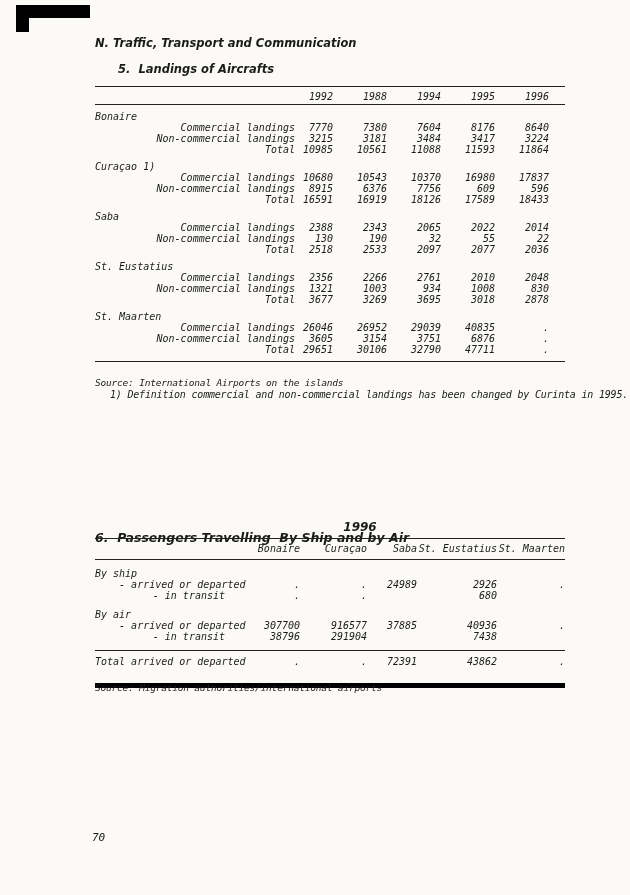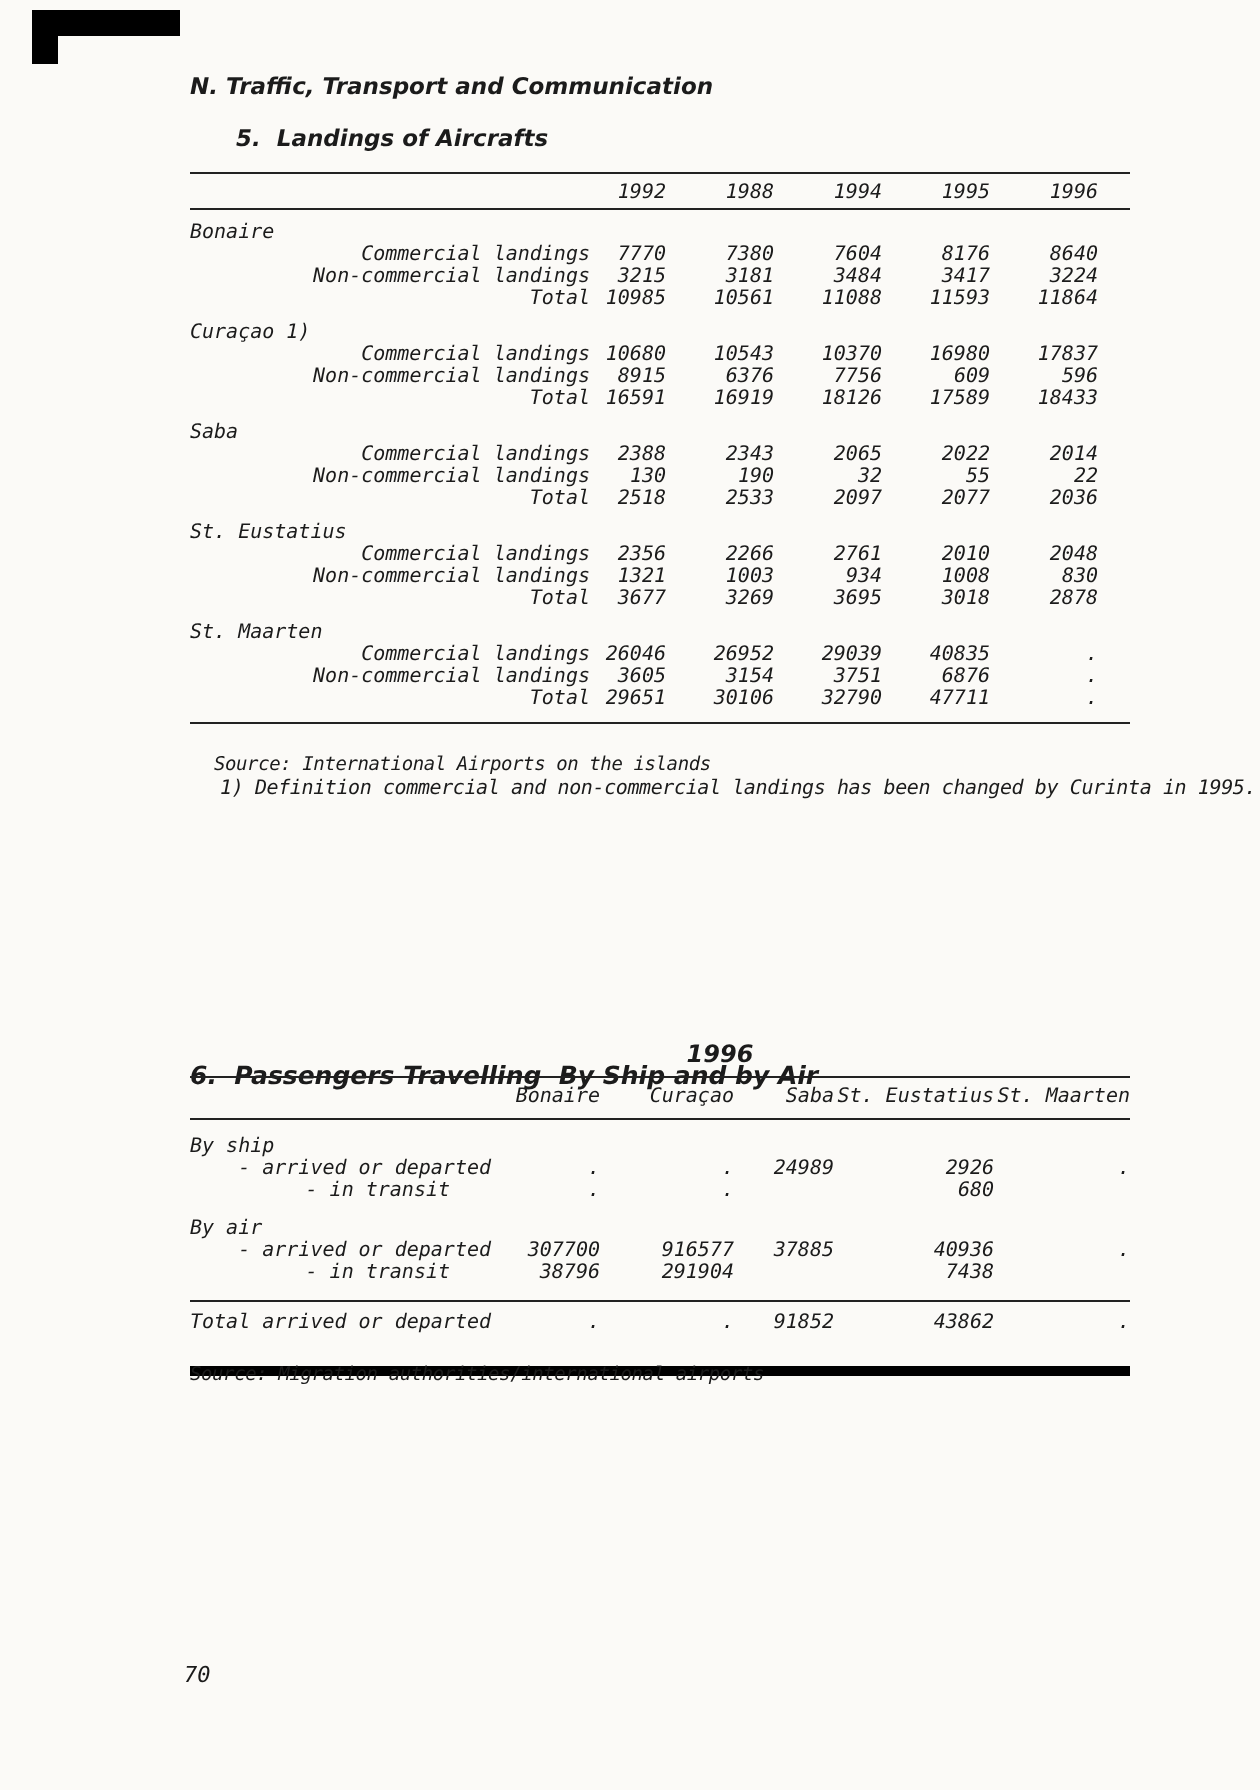--- a/index.html
+++ b/index.html
@@ -23,21 +23,21 @@
   td.group{white-space:pre;}
 
   .t5{left:95px;top:86px;width:470px;border-bottom:1px solid #222;}
   .t5 col.c-lbl{width:200px;}
   .t5 col.c-yr{width:54px;}
   .t5 thead th{border-top:1px solid #222;border-bottom:1px solid #222;padding-top:4px;padding-bottom:2px;}
   .t5 .num{padding-right:16px;}
   .t5 tbody td.group{padding-top:6px;}
   .t5 tbody tr:last-child td{padding-bottom:6px;}
 
-  .s5-source{left:95px;top:377px;font-size:9.5px;letter-spacing:-0.2px;white-space:pre;margin-left:12px;}
+  .s5-source{left:95px;top:377px;font-size:9.5px;letter-spacing:-0.2px;white-space:pre;}
   .s5-footnote{left:110px;top:389px;font-size:10px;letter-spacing:-0.2px;white-space:pre;}
 
   .s6-title{left:95px;top:499px;font-family:"DejaVu Sans",sans-serif;
             font-weight:bold;font-size:12.5px;white-space:pre;margin-top:31px;}
   .s6-year{left:95px;top:520px;width:470px;box-sizing:border-box;padding-left:60px;
            text-align:center;font-family:"DejaVu Sans",sans-serif;font-weight:bold;font-size:12px;}
 
   .t6{left:95px;top:538px;width:470px;}
   .t6 col.c6-lbl{width:130px;}
   .t6 col.c6-1{width:75px;}
@@ -284,21 +284,21 @@
           <td class="num"></td>
           <td class="num">7438</td>
           <td class="num"></td>
         </tr>
       </tbody>
     <tfoot>
       <tr>
         <td class="lbl">Total arrived or departed</td>
         <td class="num">.</td>
         <td class="num">.</td>
-        <td class="num">91852</td>
+        <td class="num">72391</td>
         <td class="num">43862</td>
         <td class="num">.</td>
       </tr>
     </tfoot>
   </table>
 
   <div class="s6-source">Source: Migration authorities/international airports</div>
   <div class="page-number">70</div>
 </div>
 

